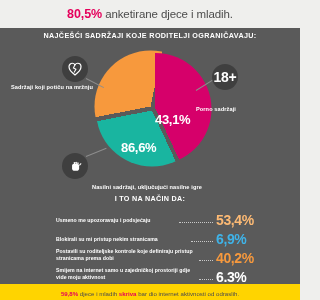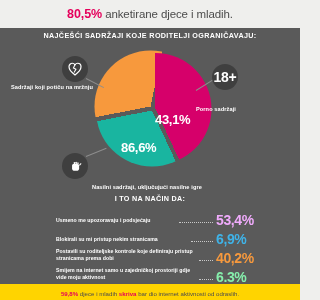--- a/index.html
+++ b/index.html
@@ -237,39 +237,39 @@
   <div class="pie-cap" id="cap-porn">Porno sadržaji</div>
   <div class="pie-cap" id="cap-violence">Nasilni sadržaji, uključujući nasilne igre</div>
 
   <div id="list-title">I TO NA NAČIN DA:</div>
 
   <div id="list">
 
     <div class="row">
       <div class="row-label">Usmeno me upozoravaju i podsjećaju</div>
       <div class="dots" style="width:34px"></div>
-      <div class="row-val" style="color:#f0abfc">53,4%</div>
+      <div class="row-val" style="color:#fdba74">53,4%</div>
     </div>
 
     <div class="row">
       <div class="row-label">Blokirali su mi pristup nekim stranicama</div>
       <div class="dots" style="width:22px"></div>
       <div class="row-val" style="color:#3fb3e8">6,9%</div>
     </div>
 
     <div class="row">
       <div class="row-label">Postavili su roditeljske kontrole  koje definiraju pristup stranicama prema dobi</div>
       <div class="dots" style="width:14px"></div>
       <div class="row-val" style="color:#f7993d">40,2%</div>
     </div>
 
     <div class="row">
       <div class="row-label">Smijem na internet samo u zajedničkoj prostoriji gdje vide moju aktivnost</div>
       <div class="dots" style="width:14px"></div>
-      <div class="row-val" style="color:#86efac">6,3%</div>
+      <div class="row-val" style="color:#ffffff">6,3%</div>
     </div>
 
   </div>
 </div>
 
 <div id="bottom-band">
   <div id="bottom-rule"></div>
   <div id="bottom-line">
     <span class="hl">59,8%</span><span> djece i mladih </span><span class="hl">skriva</span><span> bar dio internet aktivnosti od odraslih.</span>
   </div>

